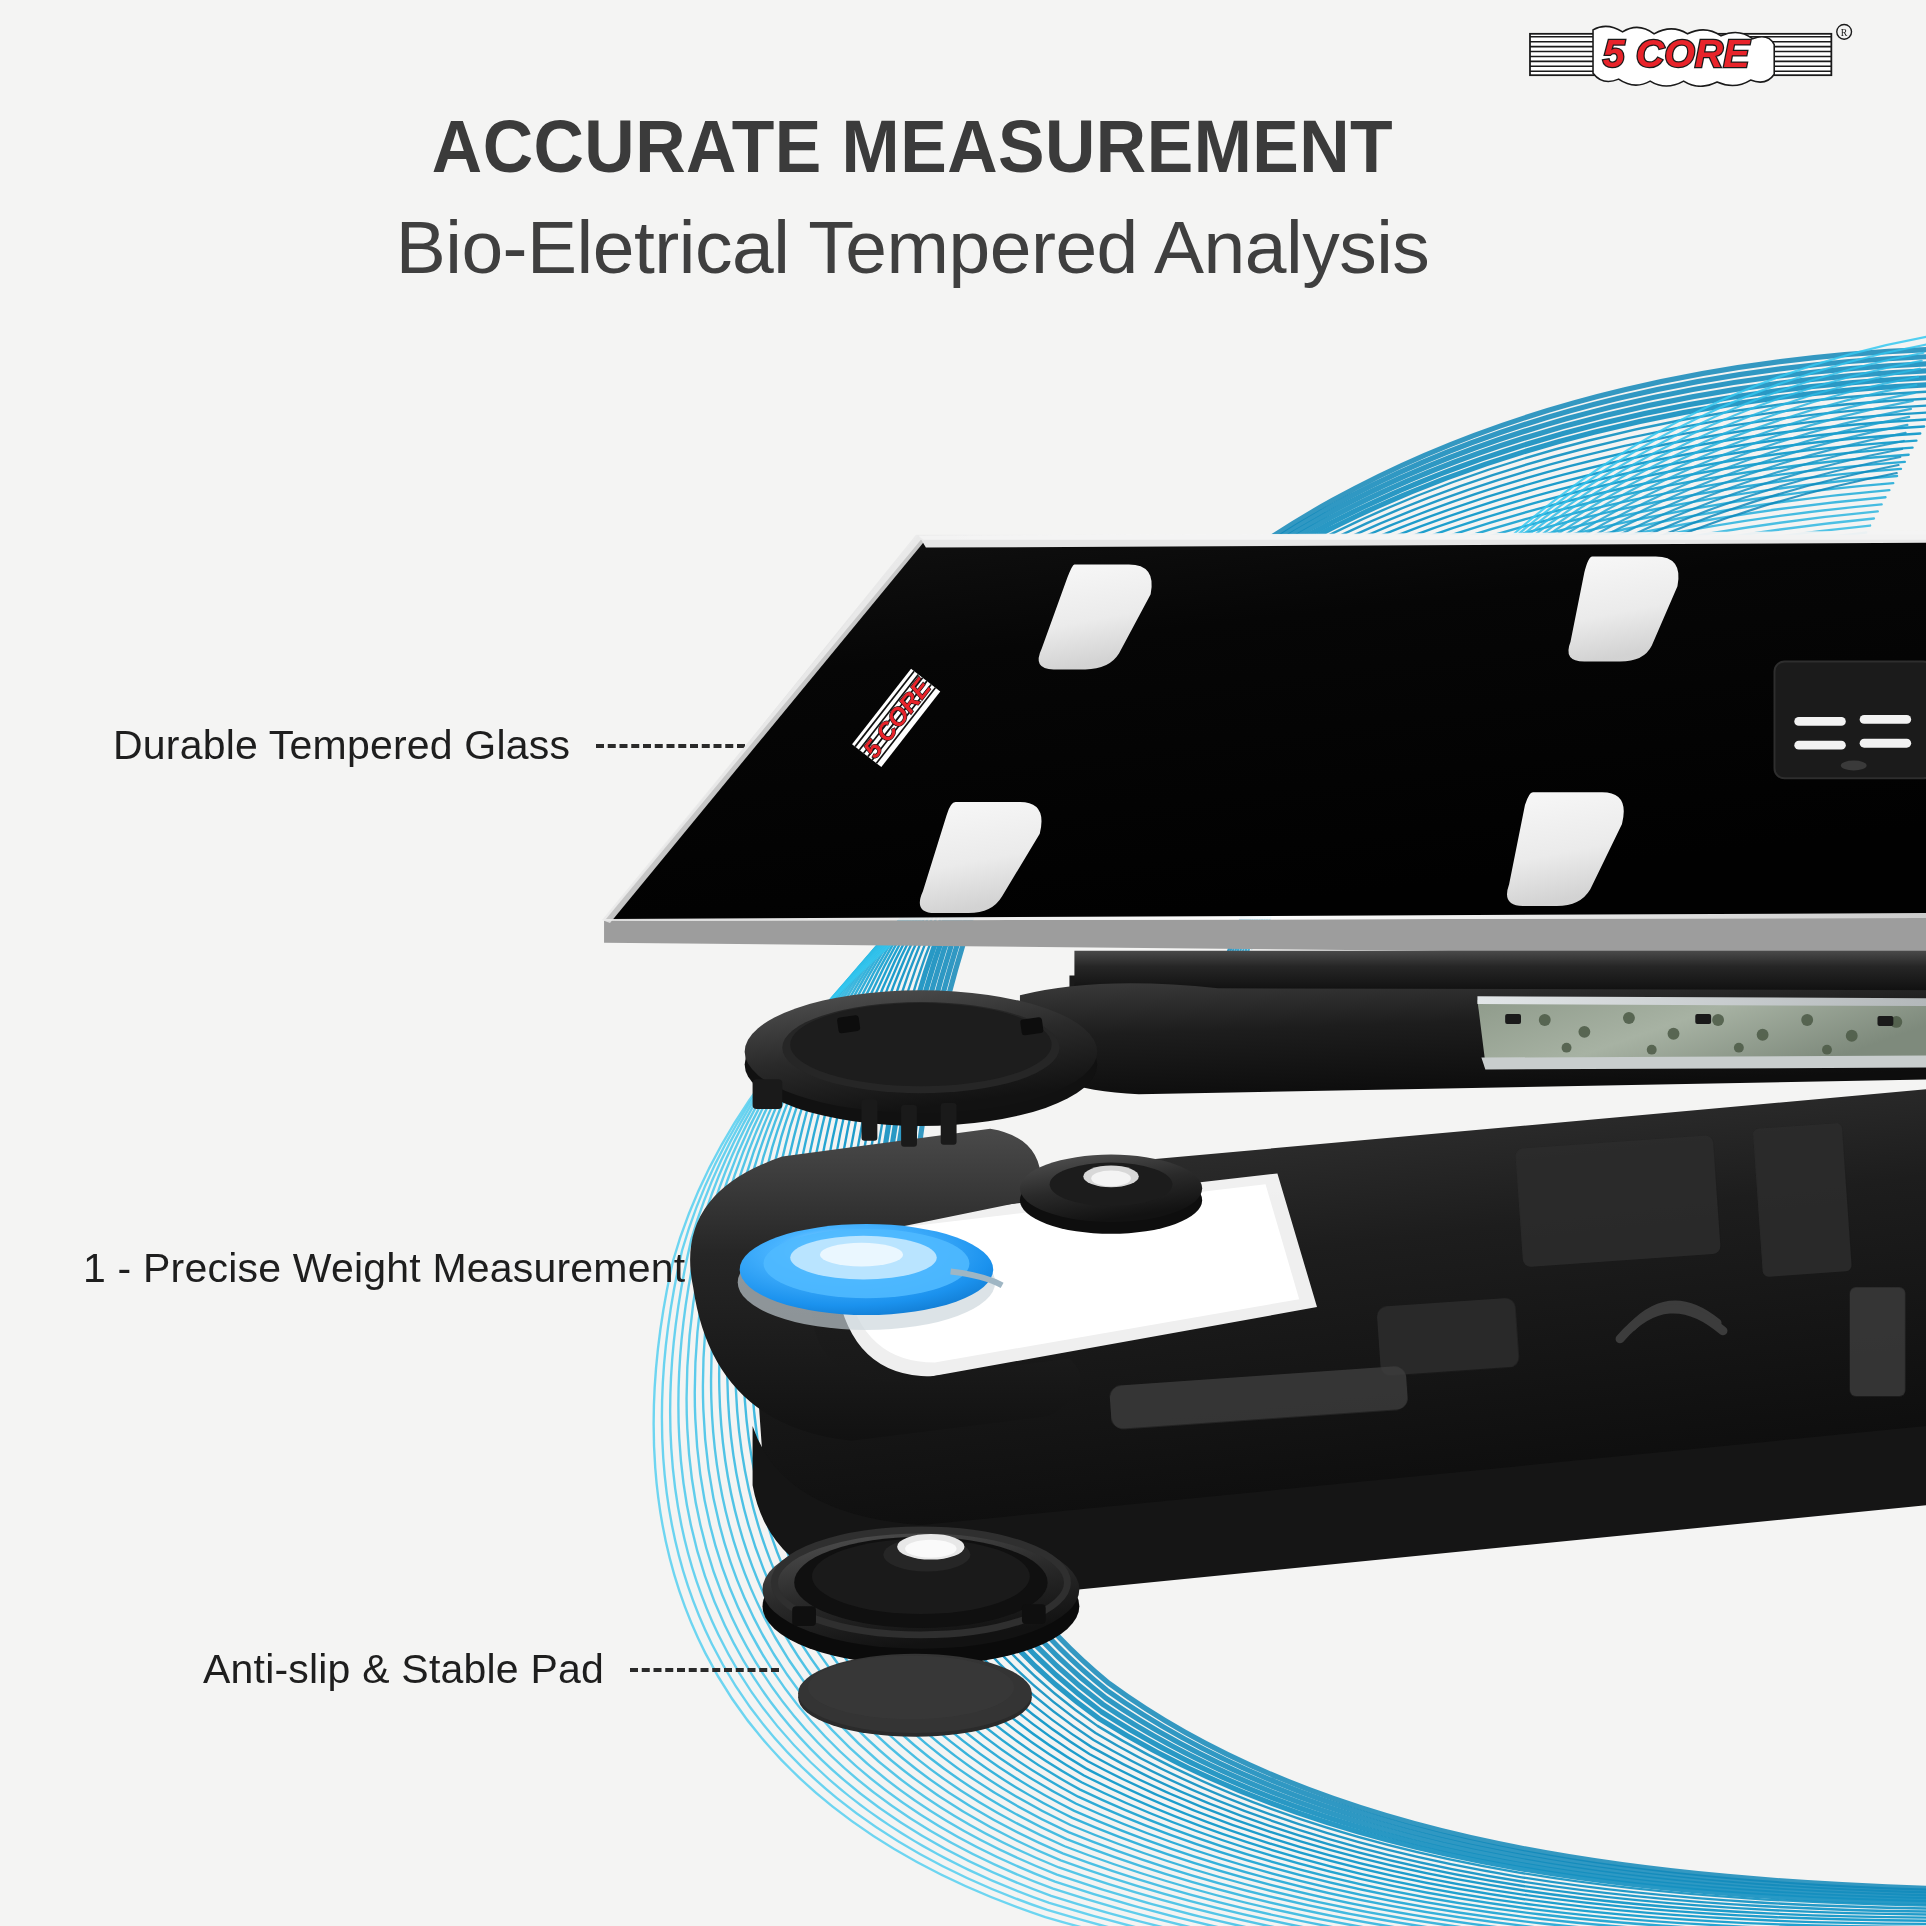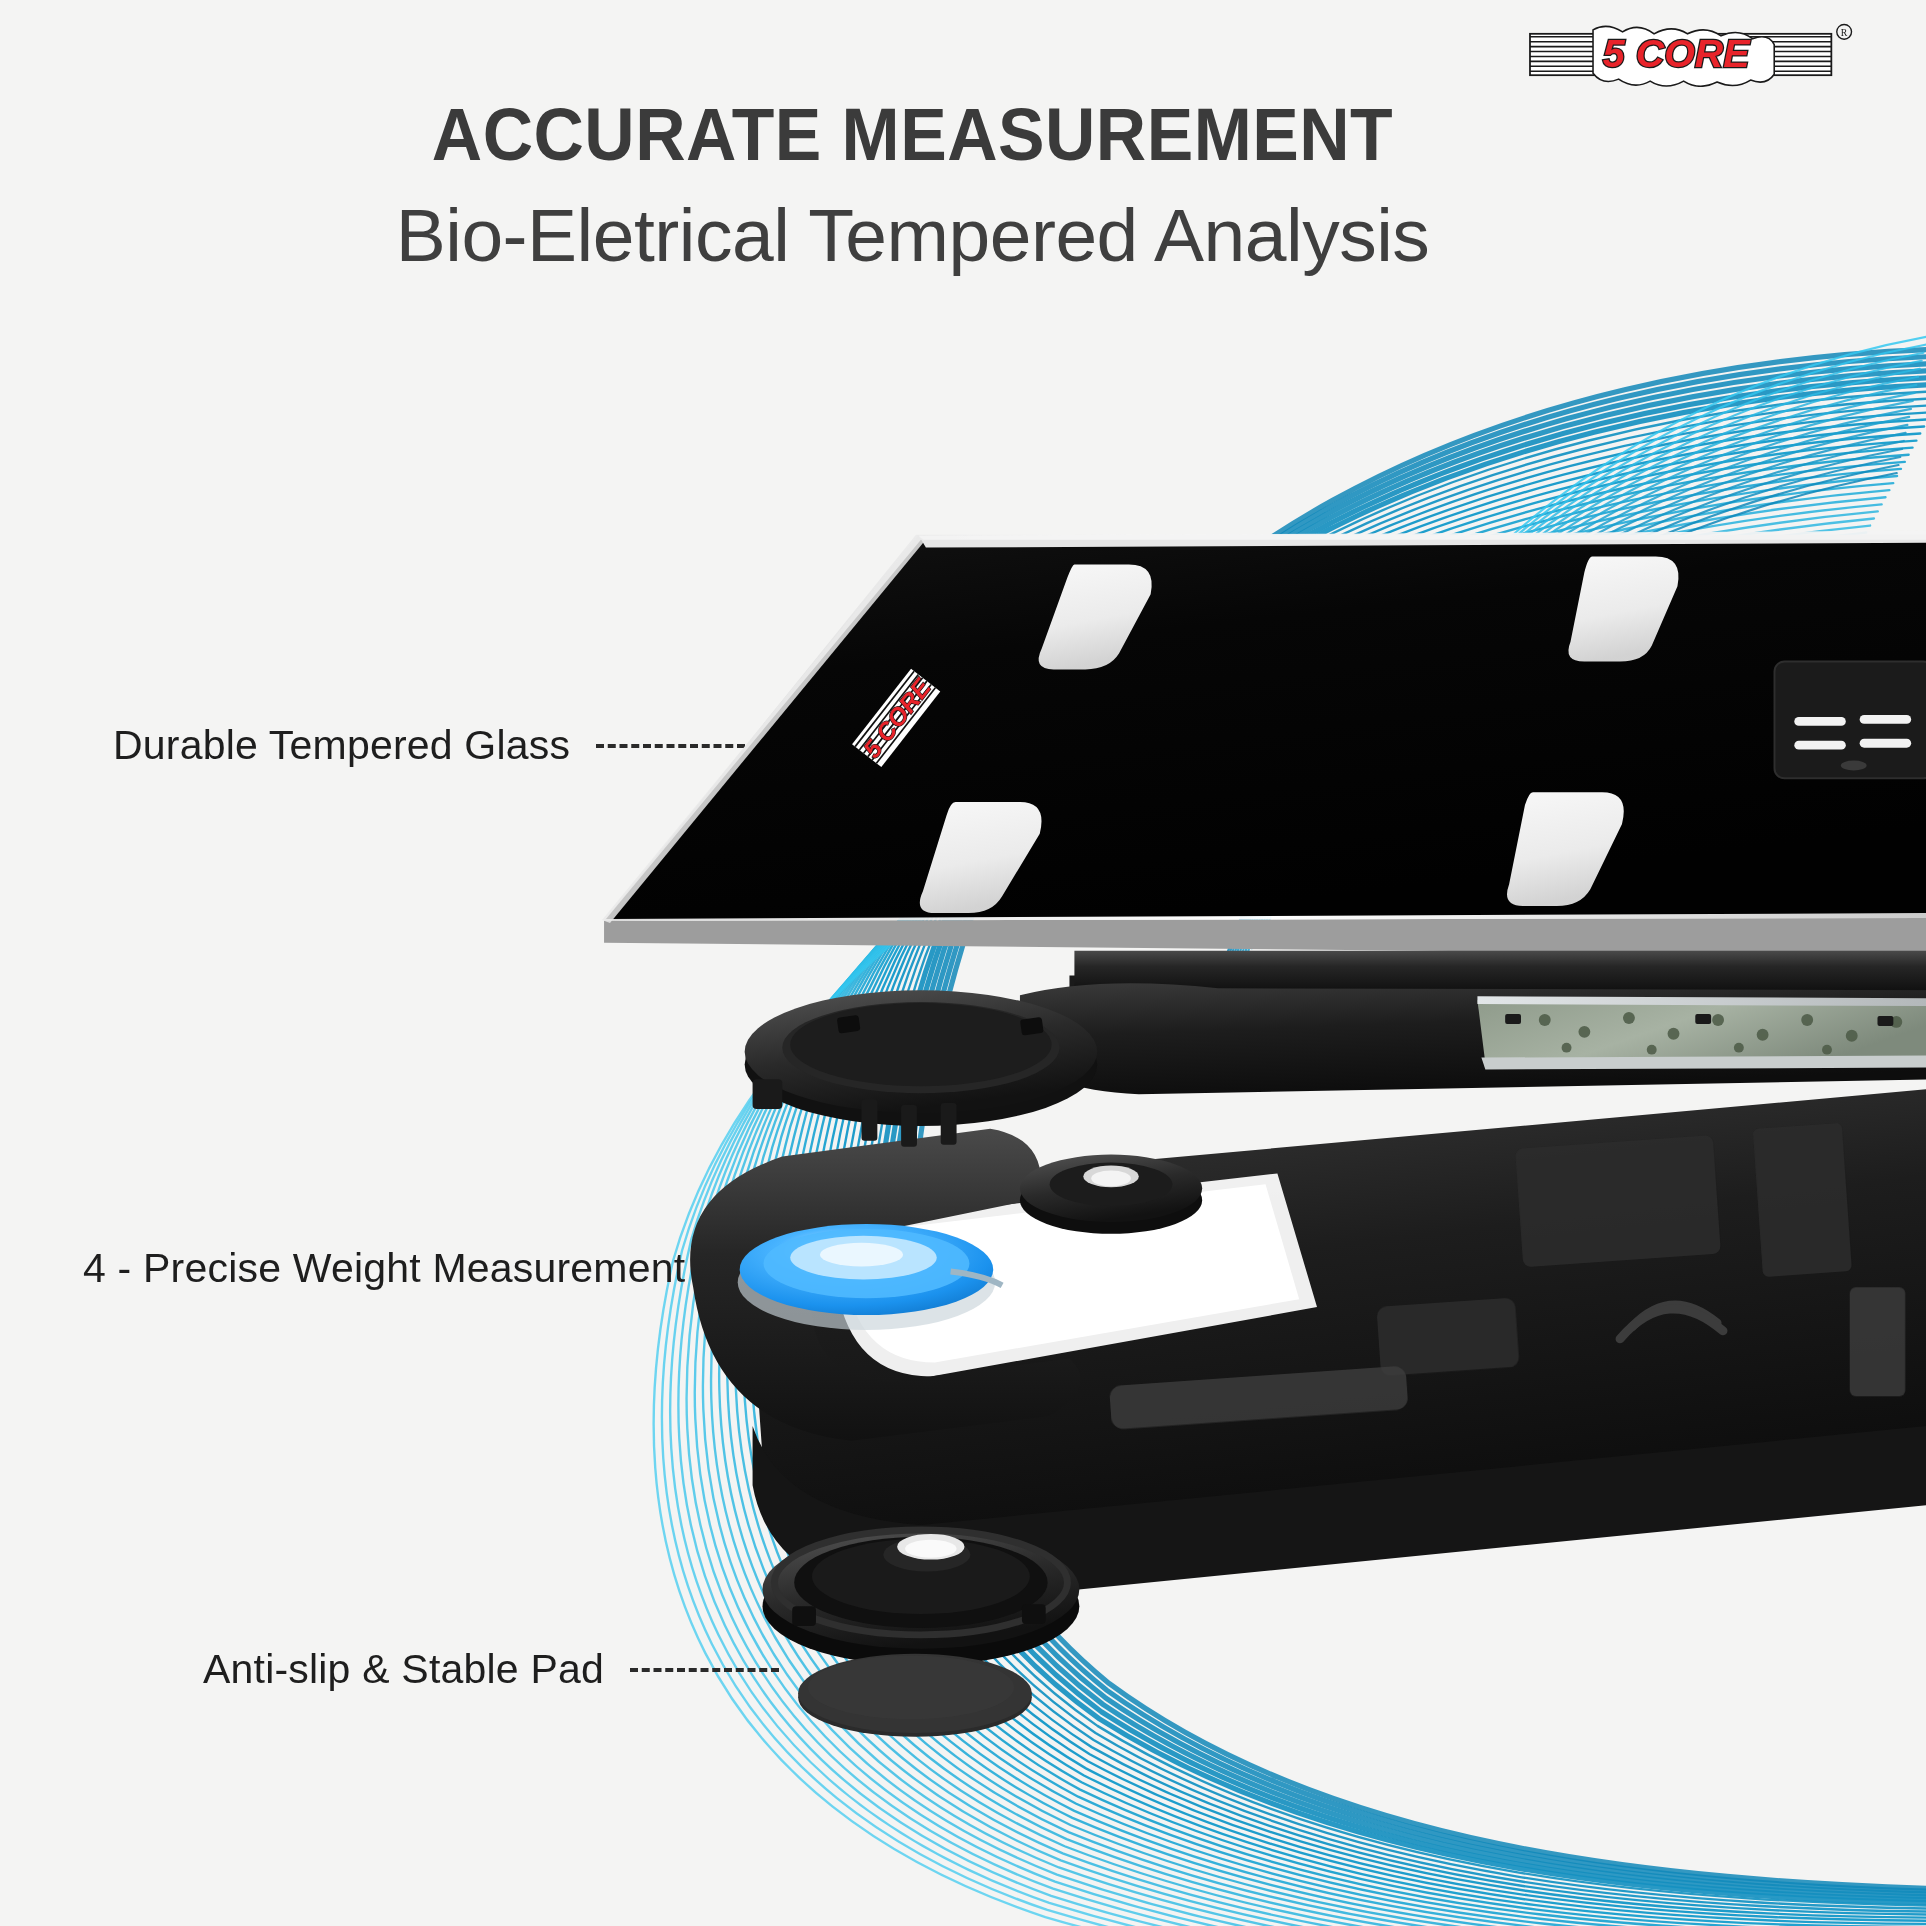--- a/index.html
+++ b/index.html
@@ -22,21 +22,21 @@
     top: 22px;
     left: 1523px;
     width: 337px;
     height: 65px;
   }
   #brand-logo .logo-svg { display: block; }
 
   
   #headline-block {
     position: absolute;
-    top: 95px;
+    top: 107px;
     left: 0;
     width: 1825px;
     text-align: center;
     pointer-events: none;
   }
   #headline {
     font-family: "Liberation Sans Narrow", "Liberation Sans", sans-serif;
     font-weight: 700;
     font-size: 75px;
     letter-spacing: 0.5px;
@@ -416,21 +416,21 @@
     <h2 id="subhead">Bio-Eletrical Tempered Analysis</h2>
   </div>
 
   
   <div class="callout" id="callout-glass">
     <span class="callout-text">Durable Tempered Glass</span>
     <span class="leader"></span>
   </div>
 
   <div class="callout" id="callout-weight">
-    <span class="callout-text">4 - Precise Weight Measurement</span>
+    <span class="callout-text">1 - Precise Weight Measurement</span>
     <span class="leader"></span>
   </div>
 
   <div class="callout" id="callout-pad">
     <span class="callout-text">Anti-slip &amp; Stable Pad</span>
     <span class="leader"></span>
   </div>
 
 </div>
 

